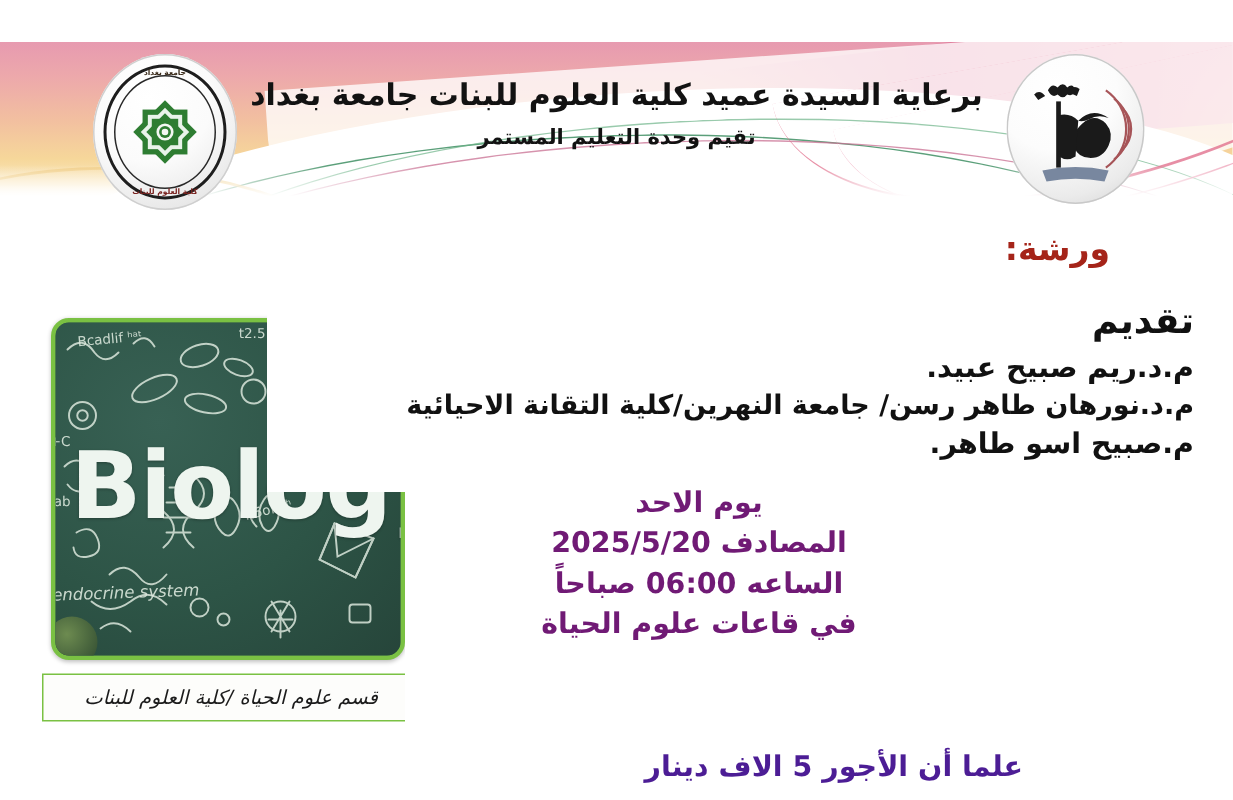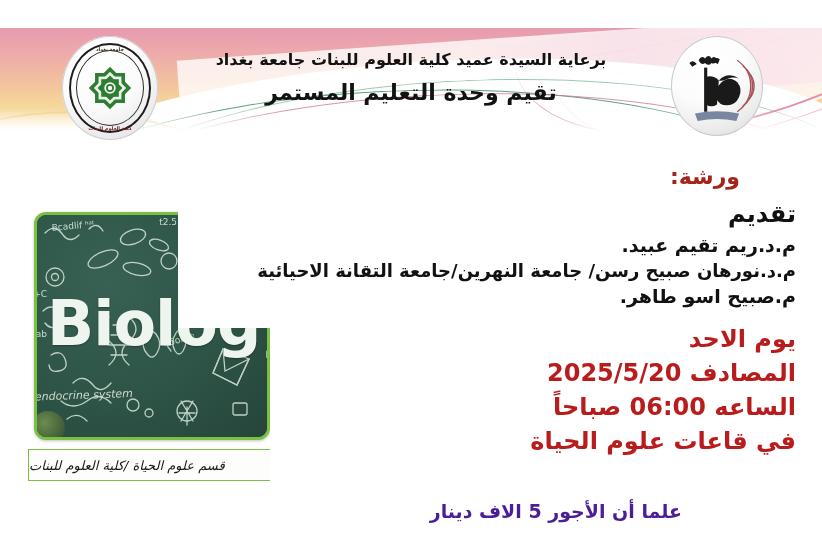--- a/index.html
+++ b/index.html
@@ -184,21 +184,21 @@
   
   .title-row {
     position: absolute;
     left: 0; top: 150px;
     width: 822px;
     height: 36px;
     direction: rtl;
   }
   .workshop-label {
     position: absolute;
-    right: 82px; top: 14px;
+    right: 82px; top: 4px;
     font-size: 22px;
     font-weight: bold;
     color: #a52419;
     direction: rtl;
   }
   .title-en {
     position: absolute;
     right: 160px; top: 0px;
     font-size: 22px;
     font-weight: bold;
@@ -245,21 +245,21 @@
   }
 
   .caption-box {
     position: absolute;
     left: 28px; top: 449px;
     width: 250px; height: 30px;
     border: 1.6px solid #7ac143;
     background: #fdfdfb;
     display: flex;
     align-items: center;
-    justify-content: flex-end;
+    justify-content: center;
   }
   .caption-text {
     font-size: 13px;
     color: #1b1b1b;
     font-style: italic;
     font-family: "DejaVu Sans", sans-serif;
     direction: rtl;
     white-space: nowrap;
   }
 
@@ -316,26 +316,27 @@
   }
 
   .when-block {
     position: absolute;
     right: 26px; top: 322px;
     width: 660px;
     direction: rtl;
     text-align: right;
   }
   .l-when {
-    font-size: 24px;
-    font-weight: bold;
-    color: #b91c1c;
+    font-size: 19px;
+    font-weight: bold;
+    color: #701a75;
     line-height: 1.42;
     font-family: "DejaVu Sans", sans-serif;
     white-space: nowrap;
+    text-align: center;
   }
 
   .fee-block {
     position: absolute;
     right: 140px; top: 500px;
     direction: rtl;
     text-align: right;
   }
   .l-fee {
     font-size: 19px;
@@ -358,22 +359,22 @@
     <div class="swoosh-green"></div>
     <div class="swoosh-green2"></div>
     <div class="swoosh-pink"></div>
     <div class="swoosh-pink-r"></div>
     <div class="swoosh-pink-r2"></div>
     <div class="swoosh-yellow"></div>
     <div class="banner-bottomfade"></div>
   </div>
 
   <div style="position:absolute;left:0;top:48px;width:822px;direction:rtl;text-align:center;">
-    <div style="font-size:16px;font-weight:bold;color:#121212;font-family:'DejaVu Sans',sans-serif;line-height:1.5;">برعاية السيدة عميد كلية العلوم للبنات جامعة بغداد</div>
-    <div style="font-size:22px;font-weight:bold;color:#121212;font-family:'DejaVu Sans',sans-serif;line-height:1.5;margin-top:4px;">تقيم وحدة التعليم المستمر</div>
+    <div style="font-size:20px;font-weight:bold;color:#121212;font-family:'DejaVu Sans',sans-serif;line-height:1.5;">برعاية السيدة عميد كلية العلوم للبنات جامعة بغداد</div>
+    <div style="font-size:14px;font-weight:bold;color:#121212;font-family:'DejaVu Sans',sans-serif;line-height:1.5;margin-top:4px;">تقيم وحدة التعليم المستمر</div>
   </div>
 
   <div class="logo-left">
     <div class="ll-ring"></div>
     <div class="ll-ring2"></div>
     <div class="ll-txt-top">جامعة بغداد</div>
     <div class="ll-txt-bot">كلية العلوم للبنات</div>
     <svg class="ll-star" viewBox="0 0 100 100">
       <g transform="translate(50,50)">
         <rect x="-34" y="-34" width="68" height="68" fill="#2e7d32"></rect>
@@ -477,22 +478,22 @@
   <div class="caption-box">
     <span class="caption-text">قسم علوم الحياة /كلية العلوم للبنات</span>
   </div>
 
   <div class="white-overlay"></div>
   <div class="white-overlay2"></div>
   <div class="white-overlay3"></div>
 
   <div class="info-block">
     <div class="line l-present">تقديم</div>
-    <div class="line l-name">م.د.ريم تقيم عبيد.</div>
-    <div class="line l-name-long">م.د.نورهان صبيح رسن/ جامعة النهرين/جامعة التقانة الاحيائية</div>
+    <div class="line l-name">م.د.ريم صبيح عبيد.</div>
+    <div class="line l-name-long">م.د.نورهان طاهر رسن/ جامعة النهرين/كلية التقانة الاحيائية</div>
     <div class="line l-name">م.صبيح اسو طاهر.</div>
   </div>
 
   <div class="when-block">
     <div class="l-when">يوم الاحد</div>
     <div class="l-when">المصادف 2025/5/20</div>
     <div class="l-when">الساعه 06:00 صباحاً</div>
     <div class="l-when">في قاعات علوم الحياة</div>
   </div>
 

